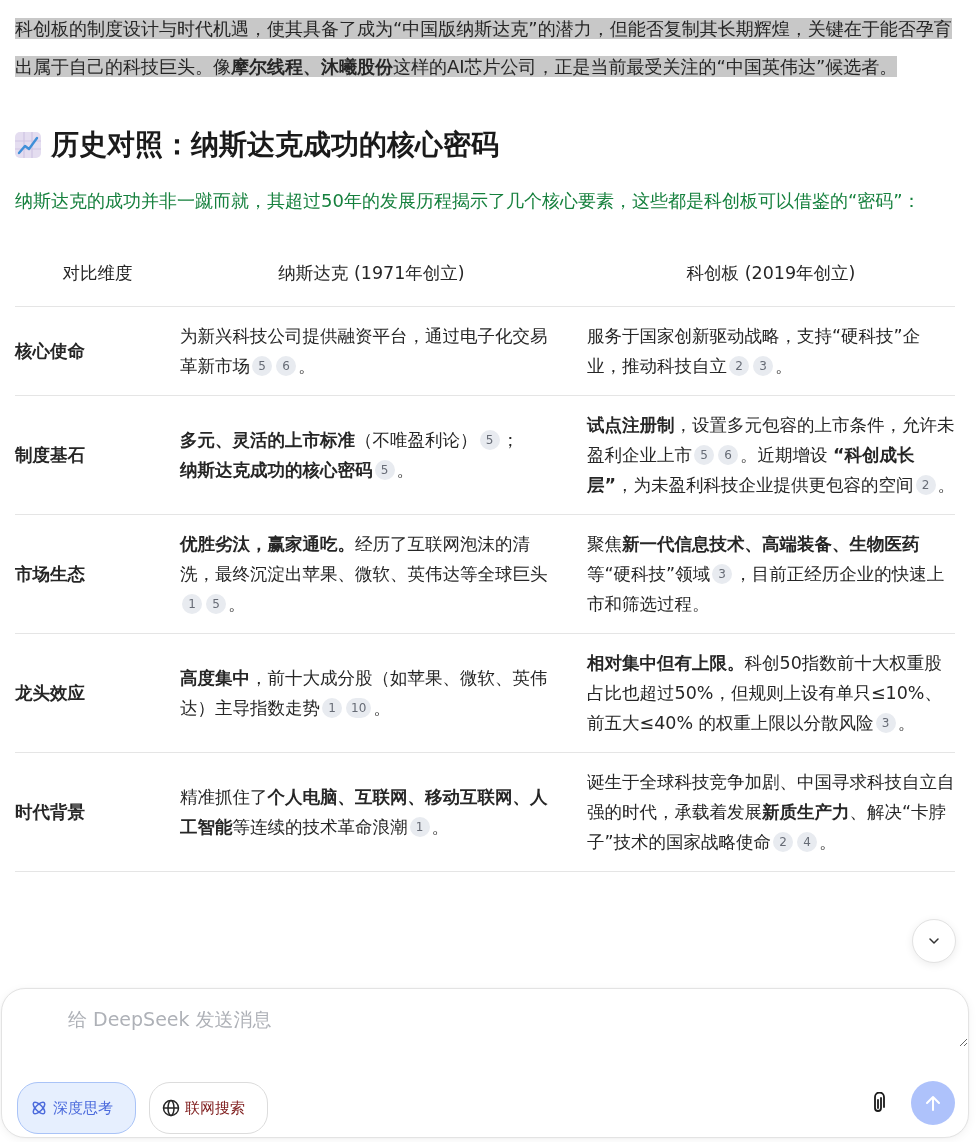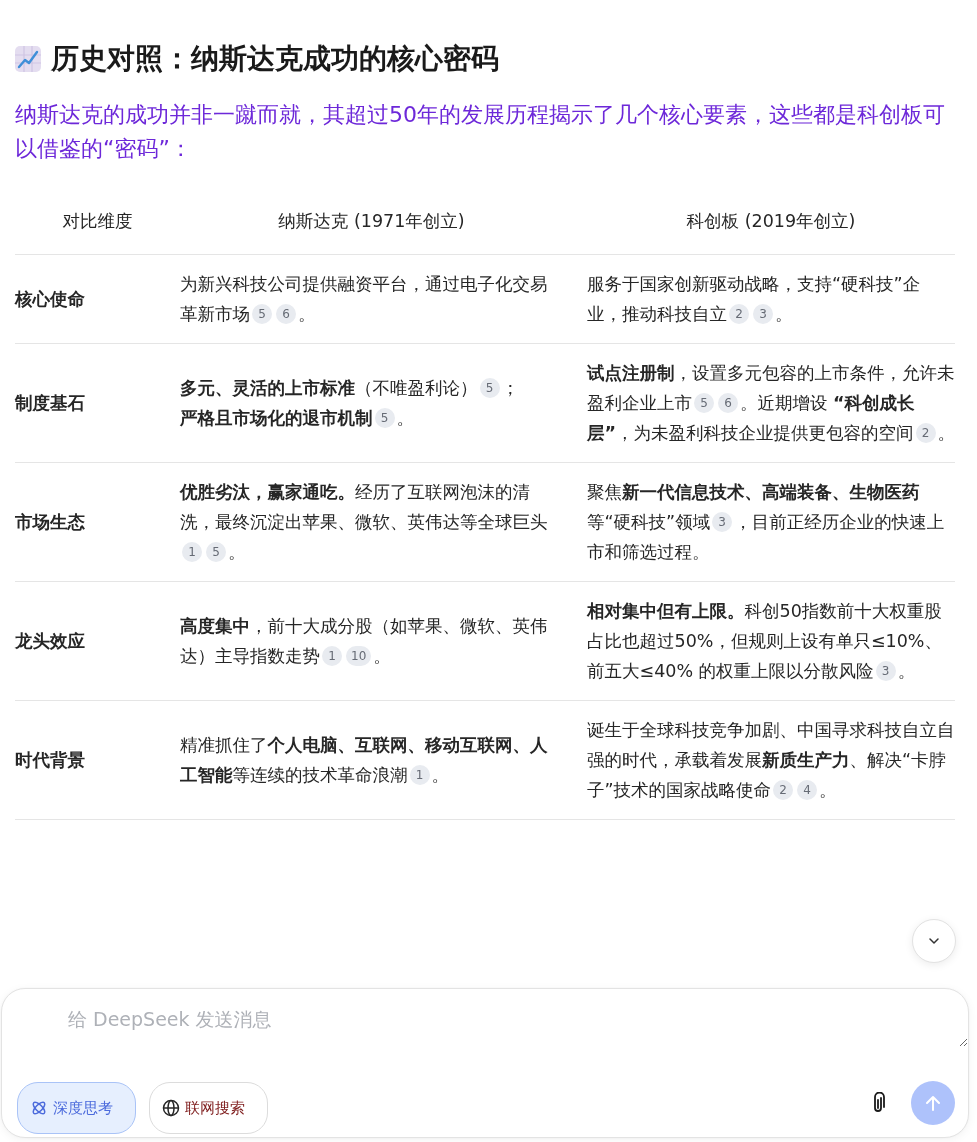--- a/index.html
+++ b/index.html
@@ -9,21 +9,21 @@
   .content { position: absolute; left: 15px; top: 0; width: 940px; }
 
   .para-top { font-size: 18px; line-height: 38px; margin-top: 10px; }
   .para-top .sel { background: #c8c8c8; color: #262626; box-decoration-break: clone; -webkit-box-decoration-break: clone; }
   .para-top b { font-weight: 700; }
 
   h3.section { font-size: 28px; font-weight: 700; margin-top: 40px; height: 38px; display: flex; align-items: center; color: #1a1a1a; }
   .chart-emoji { width: 26px; height: 26px; border-radius: 5px; background: #e4ddf0; margin-right: 10px; position: relative; overflow: hidden; flex-shrink: 0; }
   .chart-emoji svg { position: absolute; left: 0; top: 0; }
 
-  .intro { font-size: 22px; line-height: 34px; margin-top: 20px; color: #6d28d9; }
+  .intro { font-size: 18px; line-height: 34px; margin-top: 20px; color: #15803d; }
 
   table.cmp { width: 940px; border-collapse: collapse; margin-top: 20px; font-size: 17.5px; line-height: 30px; color: #262626; }
   table.cmp th { font-weight: 400; text-align: center; padding: 20px 0 18px 0; border-bottom: 1px solid #e5e5e5; vertical-align: middle; }
   table.cmp td { padding: 14px 0 14px 0; border-bottom: 1px solid #e5e5e5; vertical-align: middle; }
   table.cmp td.dim { font-weight: 700; width: 165px; }
   table.cmp th.c1, table.cmp td.c1 { width: 407px; padding-right: 24px; }
   table.cmp td b { font-weight: 700; }
 
   .cite { display: inline-block; min-width: 20px; height: 20px; padding: 0 5px; border-radius: 10px; background: #e8ebf0; color: #666b75; font-size: 12px; line-height: 20px; text-align: center; margin: 0 2px; vertical-align: 2px; font-weight: 400; }
 
@@ -38,20 +38,21 @@
   .pill.web { left: 147px; width: 119px; background: #fff; border: 1px solid #dcdcdc; color: #7f1d1d; }
   .pill .ico { margin-right: 5px; display: inline-flex; }
 
   .attach { position: absolute; left: 864px; top: 102px; width: 24px; height: 24px; display: flex; align-items: center; justify-content: center; cursor: pointer; }
   .send { position: absolute; left: 909px; top: 92px; width: 44px; height: 44px; border-radius: 50%; background: #aec2fb; display: flex; align-items: center; justify-content: center; cursor: pointer; }
 </style>
 </head>
 <body>
 
 <div class="content">
+  <p class="para-top"><span class="sel"><span>科创板的制度设计与时代机遇，使其具备了成为“中国版纳斯达克”的潜力，但能否复制其长期辉煌，关键在于能否孕育出属于自己的科技巨头。像</span><b>摩尔线程、沐曦股份</b><span>这样的AI芯片公司，正是当前最受关注的“中国英伟达”候选者。</span></span></p>
 
   <h3 class="section">
     <span class="chart-emoji">
       <svg width="26" height="26" viewBox="0 0 26 26">
         <path d="M9 0V26M17 0V26M0 9H26M0 17H26" stroke="#cfc5e3" stroke-width="1.2"></path>
         <path d="M4 21 L10 14 L14 17 L22 6" stroke="#3f8fd8" stroke-width="2.4" fill="none" stroke-linecap="round" stroke-linejoin="round"></path>
       </svg>
     </span>
     <span>历史对照：纳斯达克成功的核心密码</span>
   </h3>
@@ -69,21 +70,21 @@
     <tbody>
 
       <tr>
         <td class="dim">核心使命</td>
         <td class="c1"><span>为新兴科技公司提供融资平台，通过电子化交易革新市场</span><span class="cite">5</span><span class="cite">6</span><span>。</span></td>
         <td><span>服务于国家创新驱动战略，支持“硬科技”企业，推动科技自立</span><span class="cite">2</span><span class="cite">3</span><span>。</span></td>
       </tr>
 
       <tr>
         <td class="dim">制度基石</td>
-        <td class="c1"><b>多元、灵活的上市标准</b><span>（不唯盈利论）</span><span class="cite">5</span><span>；</span><br><b>严格且市场化的退市机制</b><span class="cite">5</span><span>。</span></td>
+        <td class="c1"><b>多元、灵活的上市标准</b><span>（不唯盈利论）</span><span class="cite">5</span><span>；</span><br><b>纳斯达克成功的核心密码</b><span class="cite">5</span><span>。</span></td>
         <td><b>试点注册制</b><span>，设置多元包容的上市条件，允许未盈利企业上市</span><span class="cite">5</span><span class="cite">6</span><span>。近期增设 </span><b>“科创成长层”</b><span>，为未盈利科技企业提供更包容的空间</span><span class="cite">2</span><span>。</span></td>
       </tr>
 
       <tr>
         <td class="dim">市场生态</td>
         <td class="c1"><b>优胜劣汰，赢家通吃。</b><span>经历了互联网泡沫的清洗，最终沉淀出苹果、微软、英伟达等全球巨头</span><span class="cite">1</span><span class="cite">5</span><span>。</span></td>
         <td><span>聚焦</span><b>新一代信息技术、高端装备、生物医药</b><span>等“硬科技”领域</span><span class="cite">3</span><span>，目前正经历企业的快速上市和筛选过程。</span></td>
       </tr>
 
       <tr>

